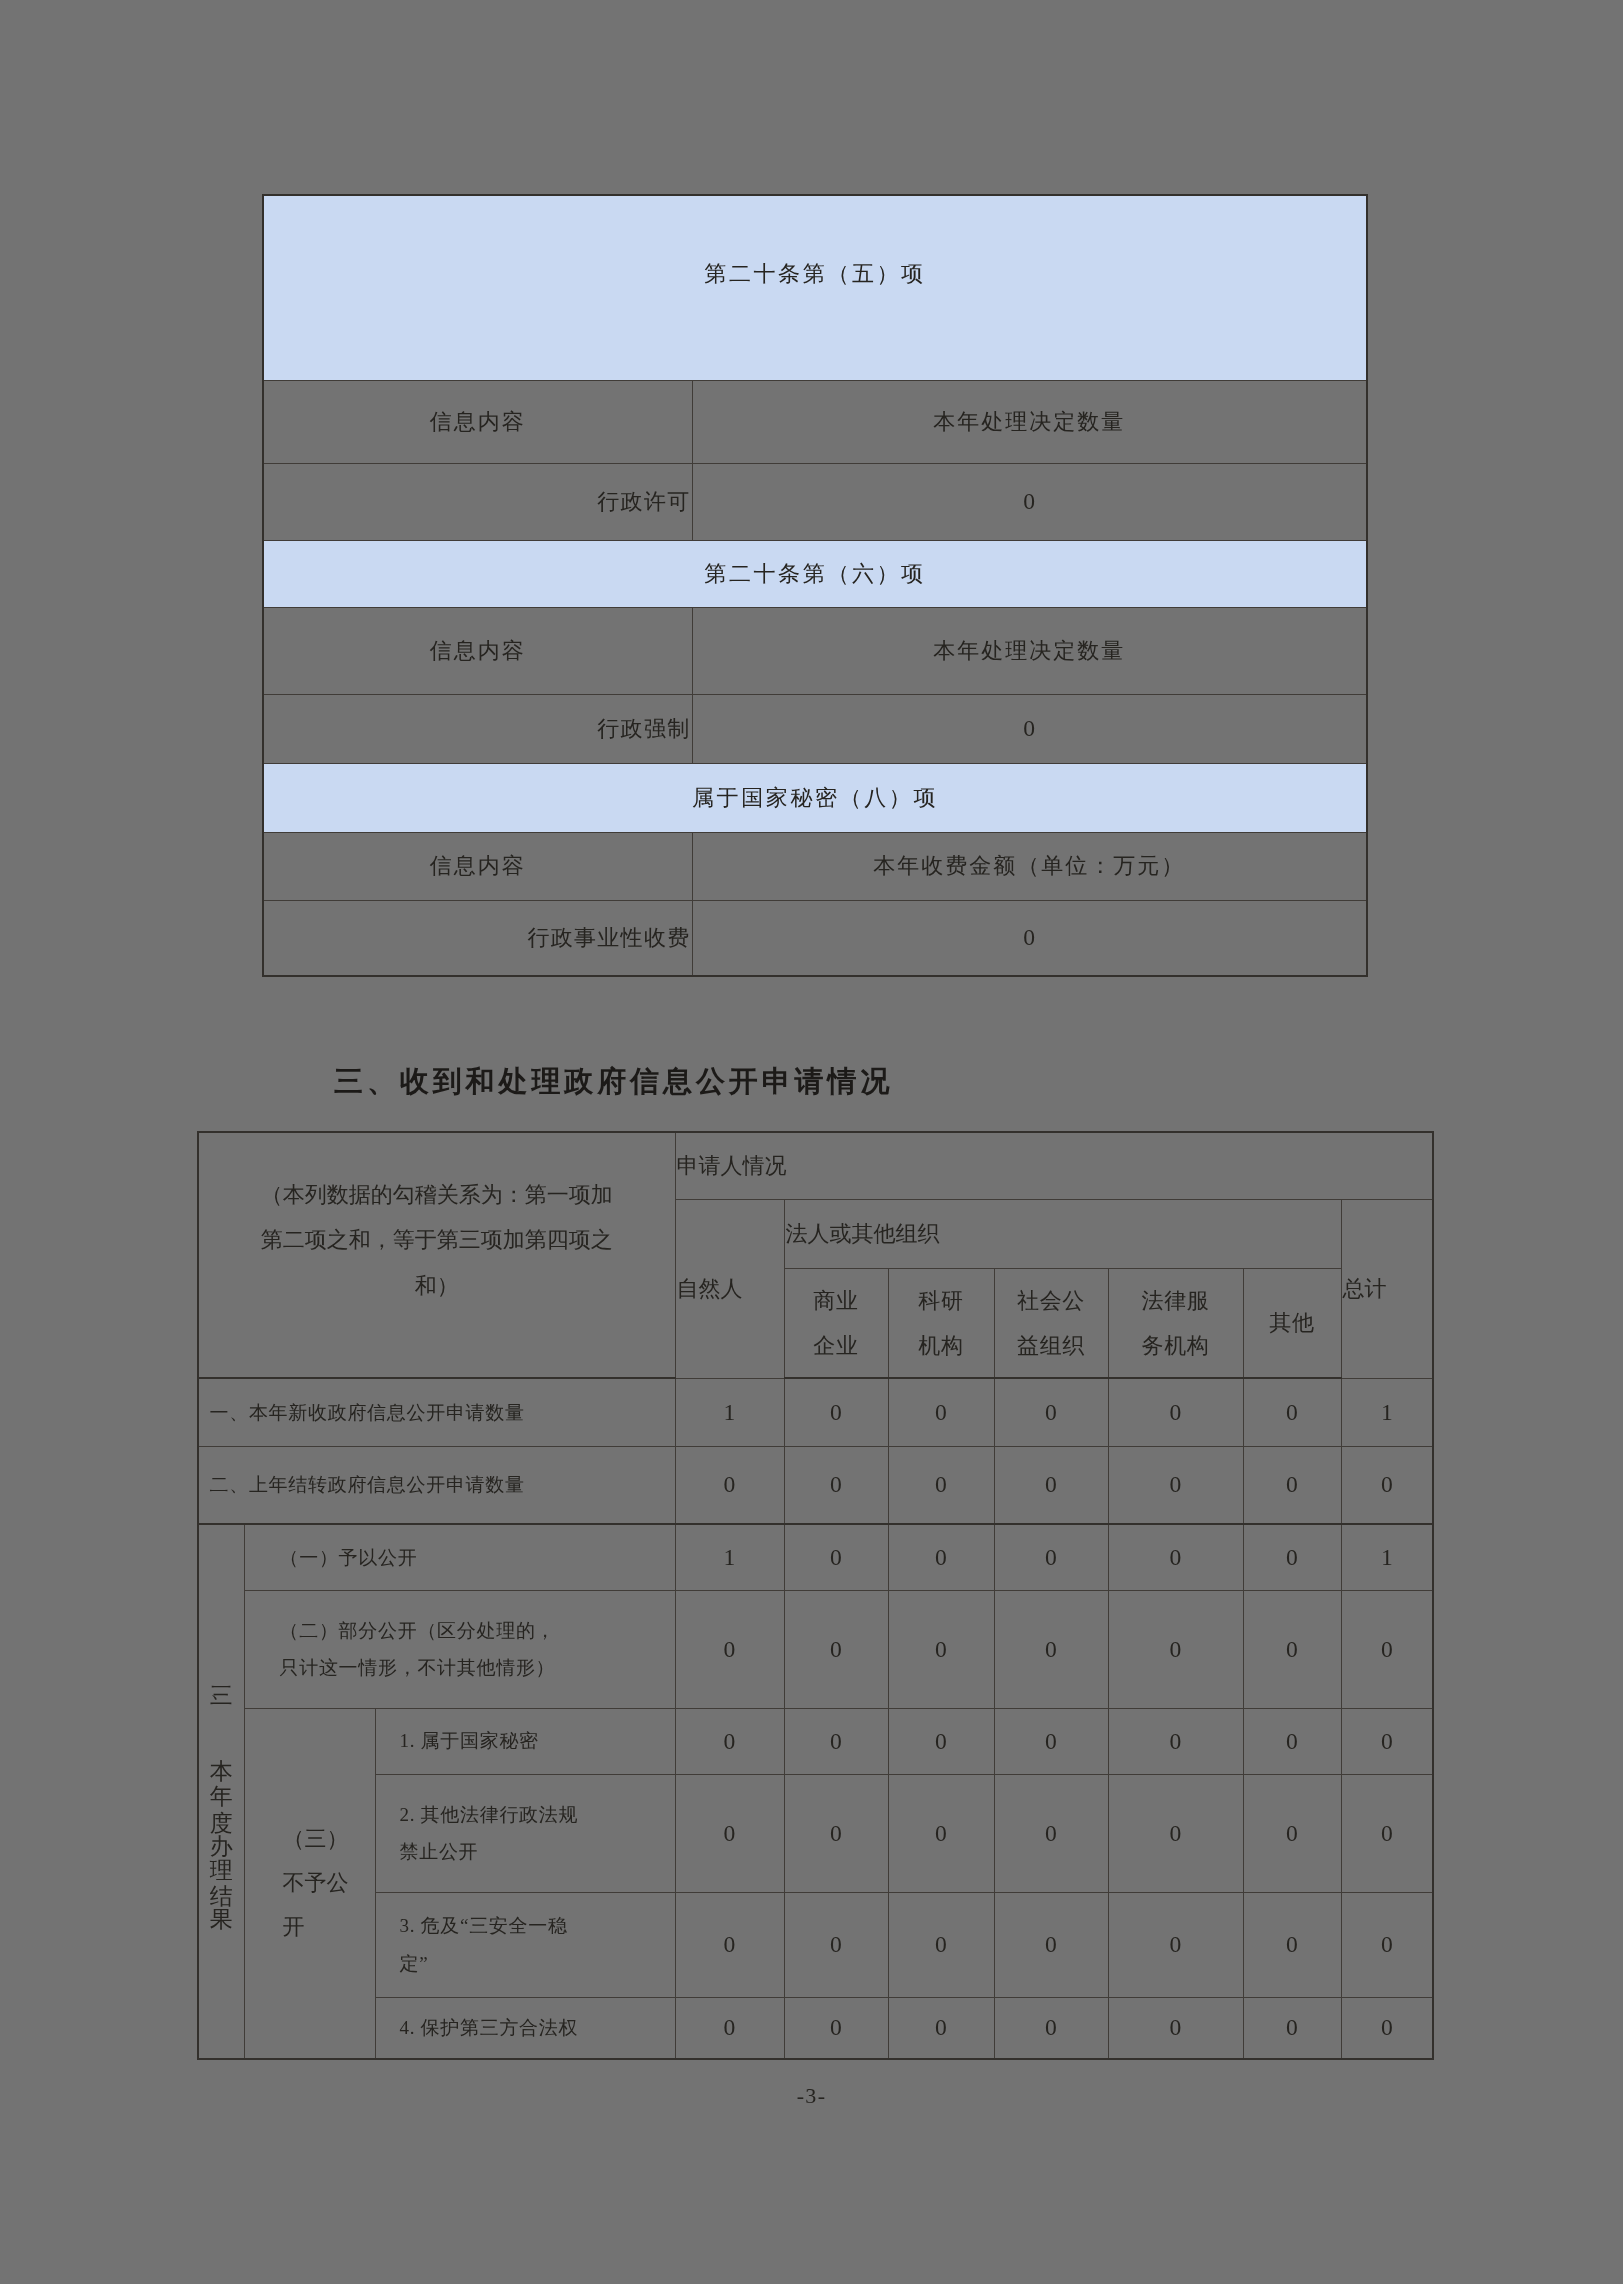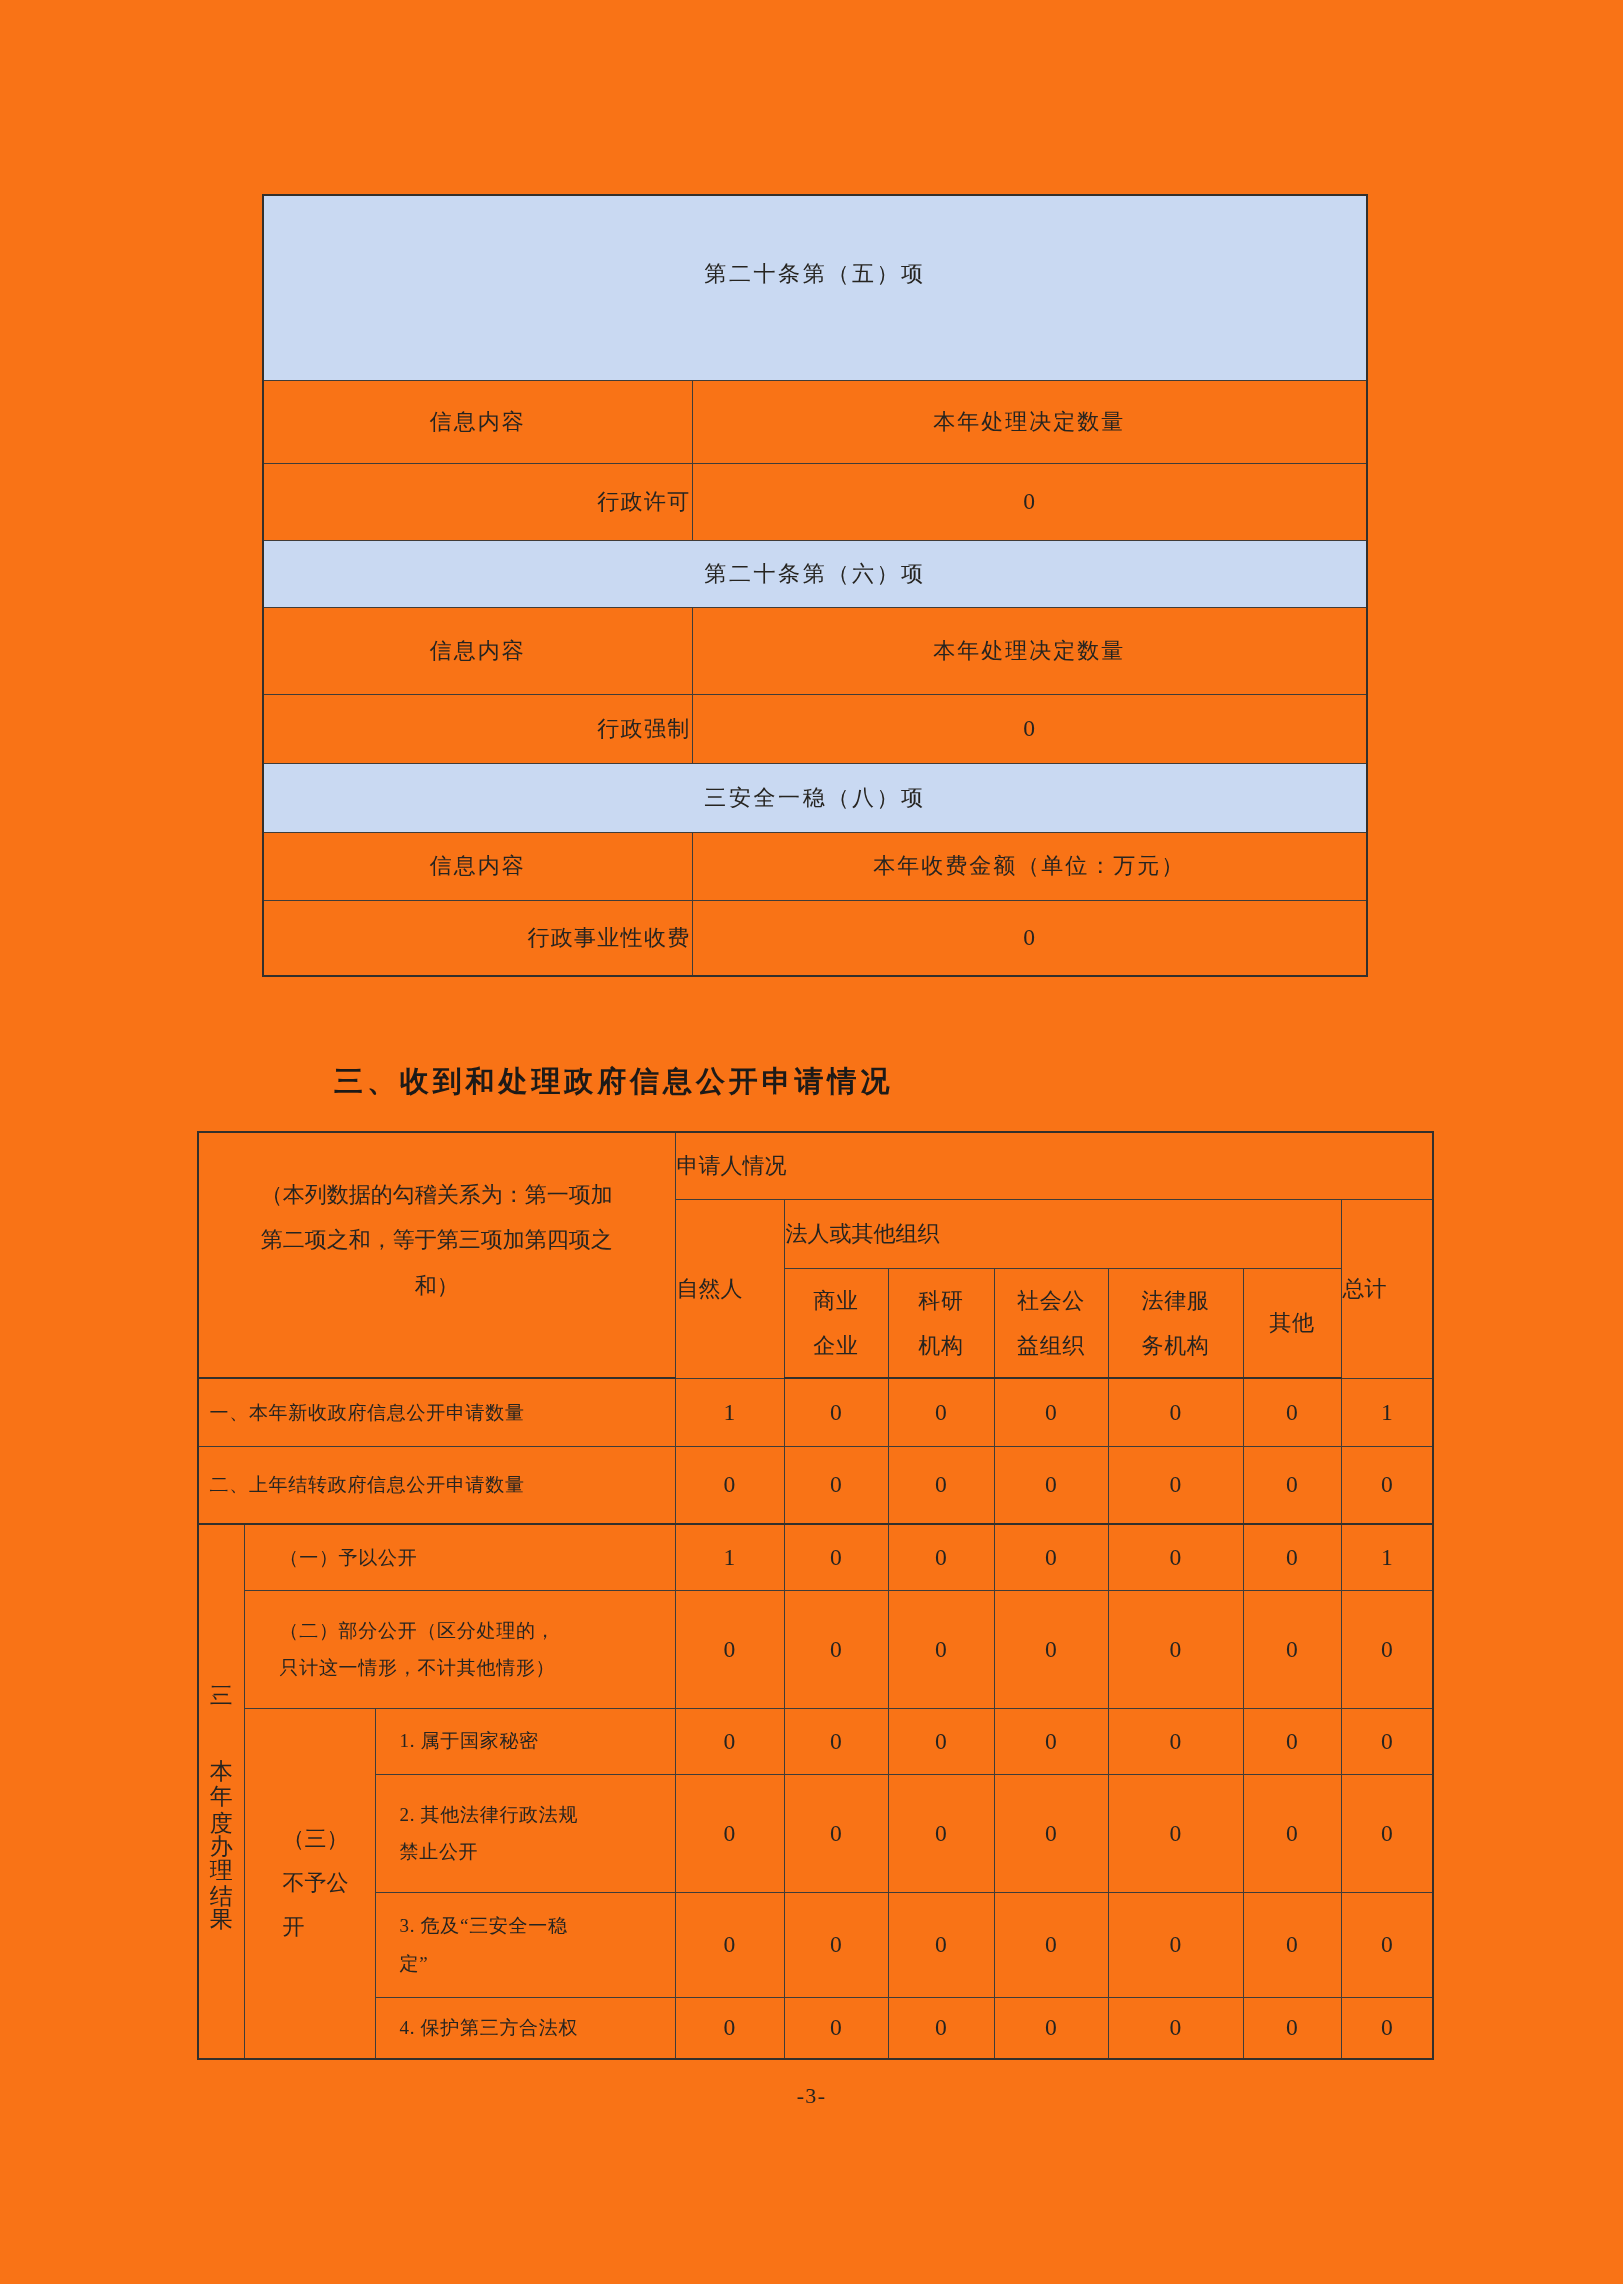--- a/index.html
+++ b/index.html
@@ -1,19 +1,19 @@
 <!DOCTYPE html>
 <html style="font-size:10.5px"><head>
 <meta charset="utf-8">
 <style>
   html,body { margin:0; padding:0; }
   body { background:#e7e7e4; }
   .page {
     position:relative; width:1623px; height:2284px;
-    background:#f97316; overflow:hidden;
+    background:#737373; overflow:hidden;
     font-family:"Liberation Serif", serif; color:#262420;
   }
   table { border-collapse:collapse; table-layout:fixed; }
   td { border:1.3px solid #403c38; vertical-align:middle; overflow:hidden; }
 
   
   .t1 { position:absolute; left:262px; top:194px; width:1104px; border:2px solid #33302c; }
   .t1 td { font-size:22px; }
   .blue-cell {
     background:#c9d9f2; text-align:center; font-size:23px;
@@ -87,21 +87,21 @@
     </tr>
     <tr style="height:87px">
       <td class="hdr">信息内容</td>
       <td class="hdr">本年处理决定数量</td>
     </tr>
     <tr style="height:69px">
       <td class="lbl">行政强制</td>
       <td class="val">0</td>
     </tr>
     <tr style="height:69px">
-      <td colspan="2" class="blue-cell">三安全一稳（八）项</td>
+      <td colspan="2" class="blue-cell">属于国家秘密（八）项</td>
     </tr>
     <tr style="height:68px">
       <td class="hdr">信息内容</td>
       <td class="hdr">本年收费金额（单位：万元）</td>
     </tr>
     <tr style="height:76px">
       <td class="lbl">行政事业性收费</td>
       <td class="val">0</td>
     </tr>
   </tbody>

